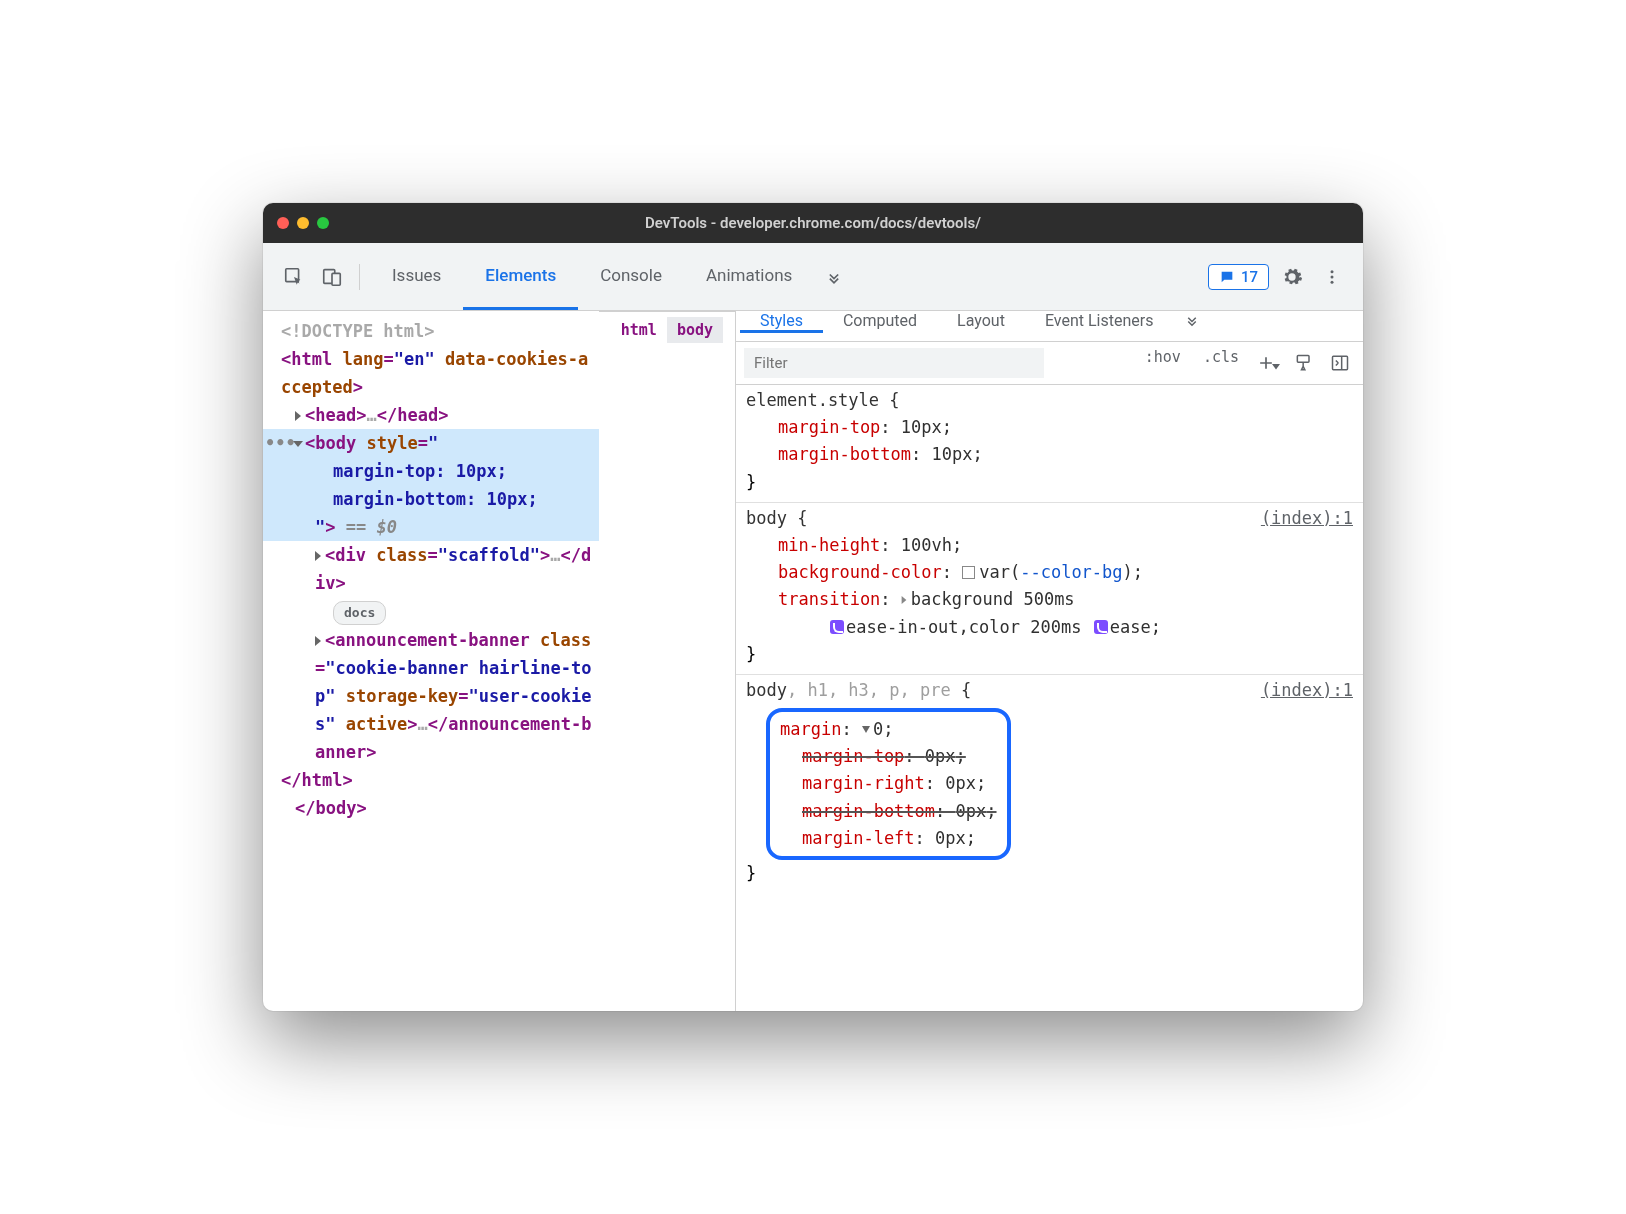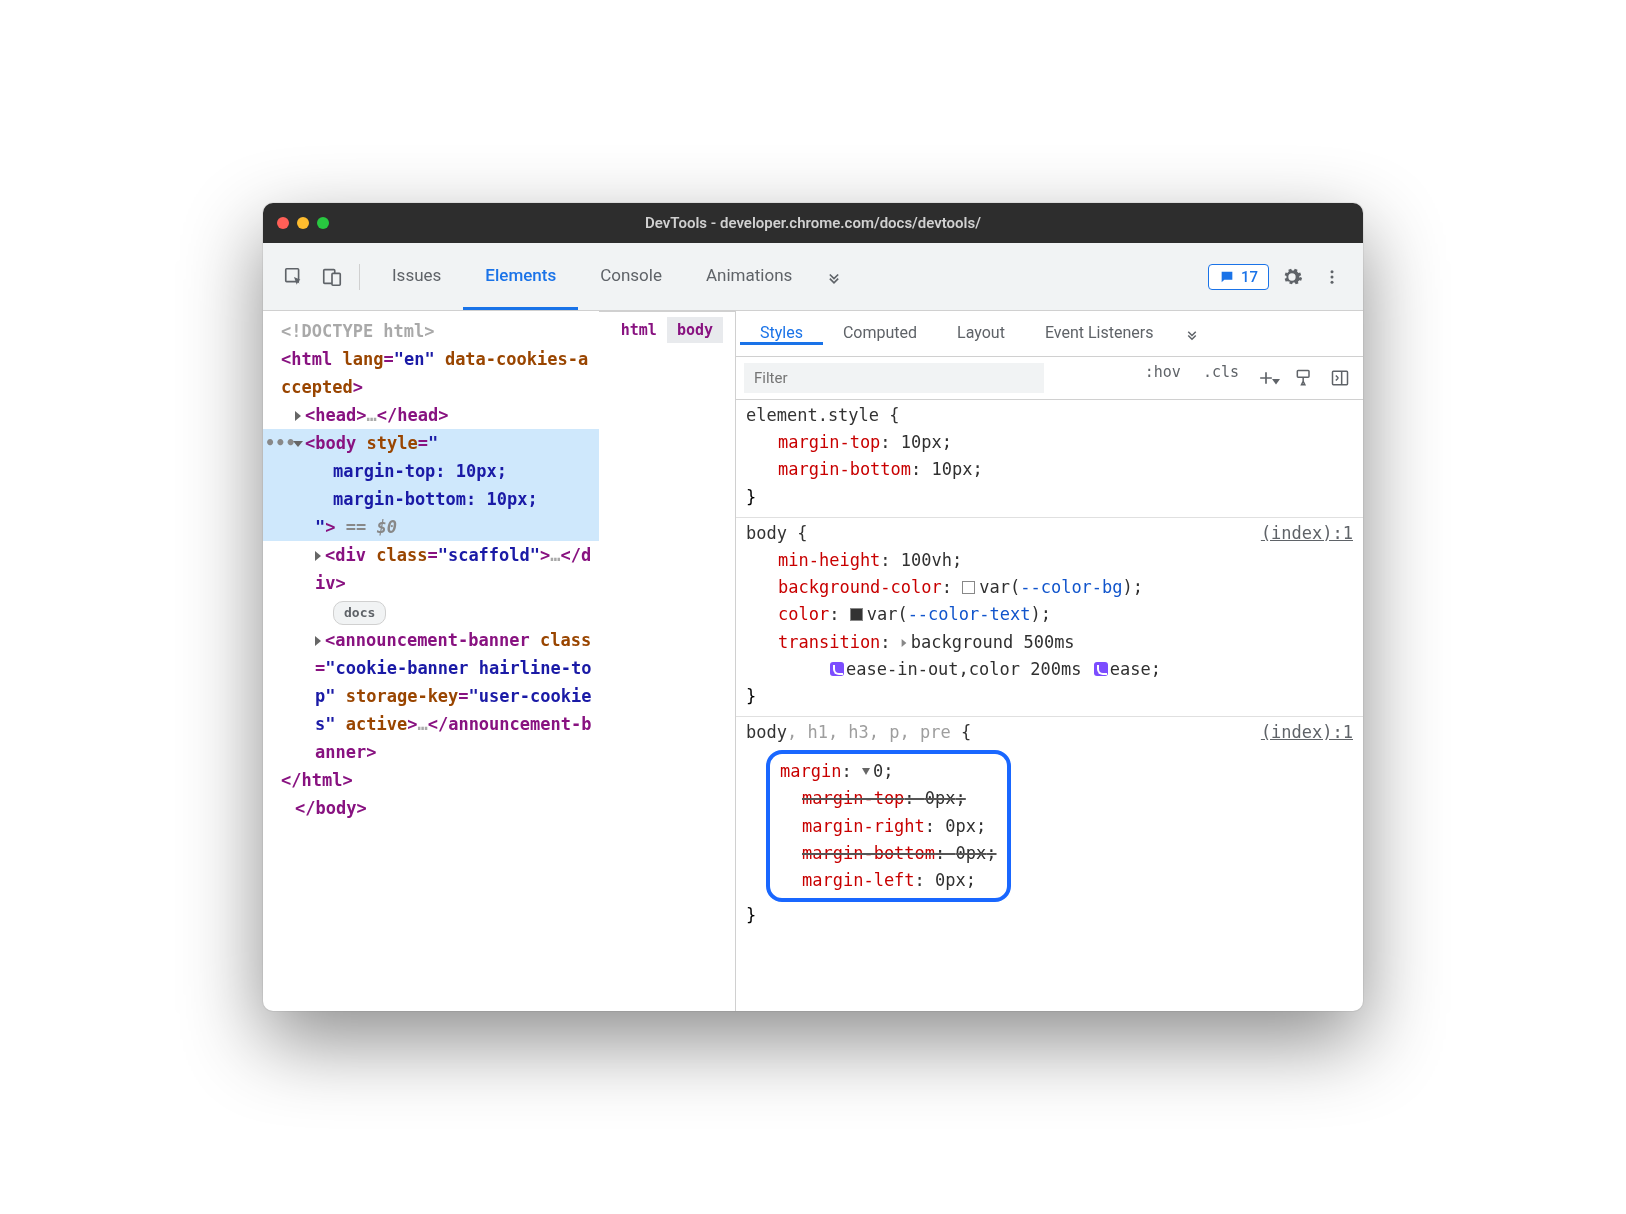--- a/index.html
+++ b/index.html
@@ -108,21 +108,21 @@
   }
   .breadcrumb {
     height: 36px; border-top: 1px solid #d0d0d0;
     display: flex; align-items: center; padding: 0 12px;
     font-family: Menlo, Consolas, monospace; font-size: 15px;
   }
   .breadcrumb span { padding: 4px 10px; color: #881280; }
   .breadcrumb span.sel { background: #e8eaed; }
   
   .sub-tabs {
-    display: flex; align-items: center; height: 46px;
+    display: flex; align-items: flex-start; height: 31px;
     border-bottom: 1px solid #d0d0d0; padding: 0 4px;
   }
   .sub-tab {
     padding: 0 20px; display: flex; align-items: center;
     color: #5f6368; font-size: 16px; cursor: pointer;
     border-bottom: 3px solid transparent;
   }
   .sub-tab.active { color: #1a73e8; border-bottom-color: #1a73e8; }
   .filter-bar {
     display: flex; align-items: flex-start; gap: 6px;
@@ -312,21 +312,20 @@
         </div>
 
         <div class="rule">
           <div class="rule-header">
               <span class="selector">body {</span>
               <span class="source">(index):1</span>
             </div>
           <div class="decls">
             <div><span class="prop">min-height</span><span class="colon">: </span><span class="val">100vh</span><span class="colon">;</span></div>
             <div><span class="prop">background-color</span><span class="colon">: </span><span class="swatch white"></span><span class="val">var(</span><span class="val-var">--color-bg</span><span class="val">)</span><span class="colon">;</span></div>
-            <div><span class="prop">color</span><span class="colon">: </span><span class="swatch black"></span><span class="val">var(</span><span class="val-var">--color-text</span><span class="val">)</span><span class="colon">;</span></div>
             <div><span class="prop">transition</span><span class="colon">: </span><span class="expand-tri" style="border-left-color:#888;transform:scale(0.8)"></span><span class="val">background 500ms</span></div>
             <div style="padding-left:50px"><span class="curve"></span><span class="val">ease-in-out</span><span class="val">,</span><span class="val">color 200ms</span> <span class="curve"></span><span class="val">ease</span><span class="colon">;</span></div>
           </div>
           <div>}</div>
         </div>
 
         <div class="rule" style="border-bottom:none">
           <div class="rule-header">
             <span class="selector"><span>body</span><span class="sel-dim">, h1, h3, p, pre </span><span>{</span></span>
             <span class="source">(index):1</span>

